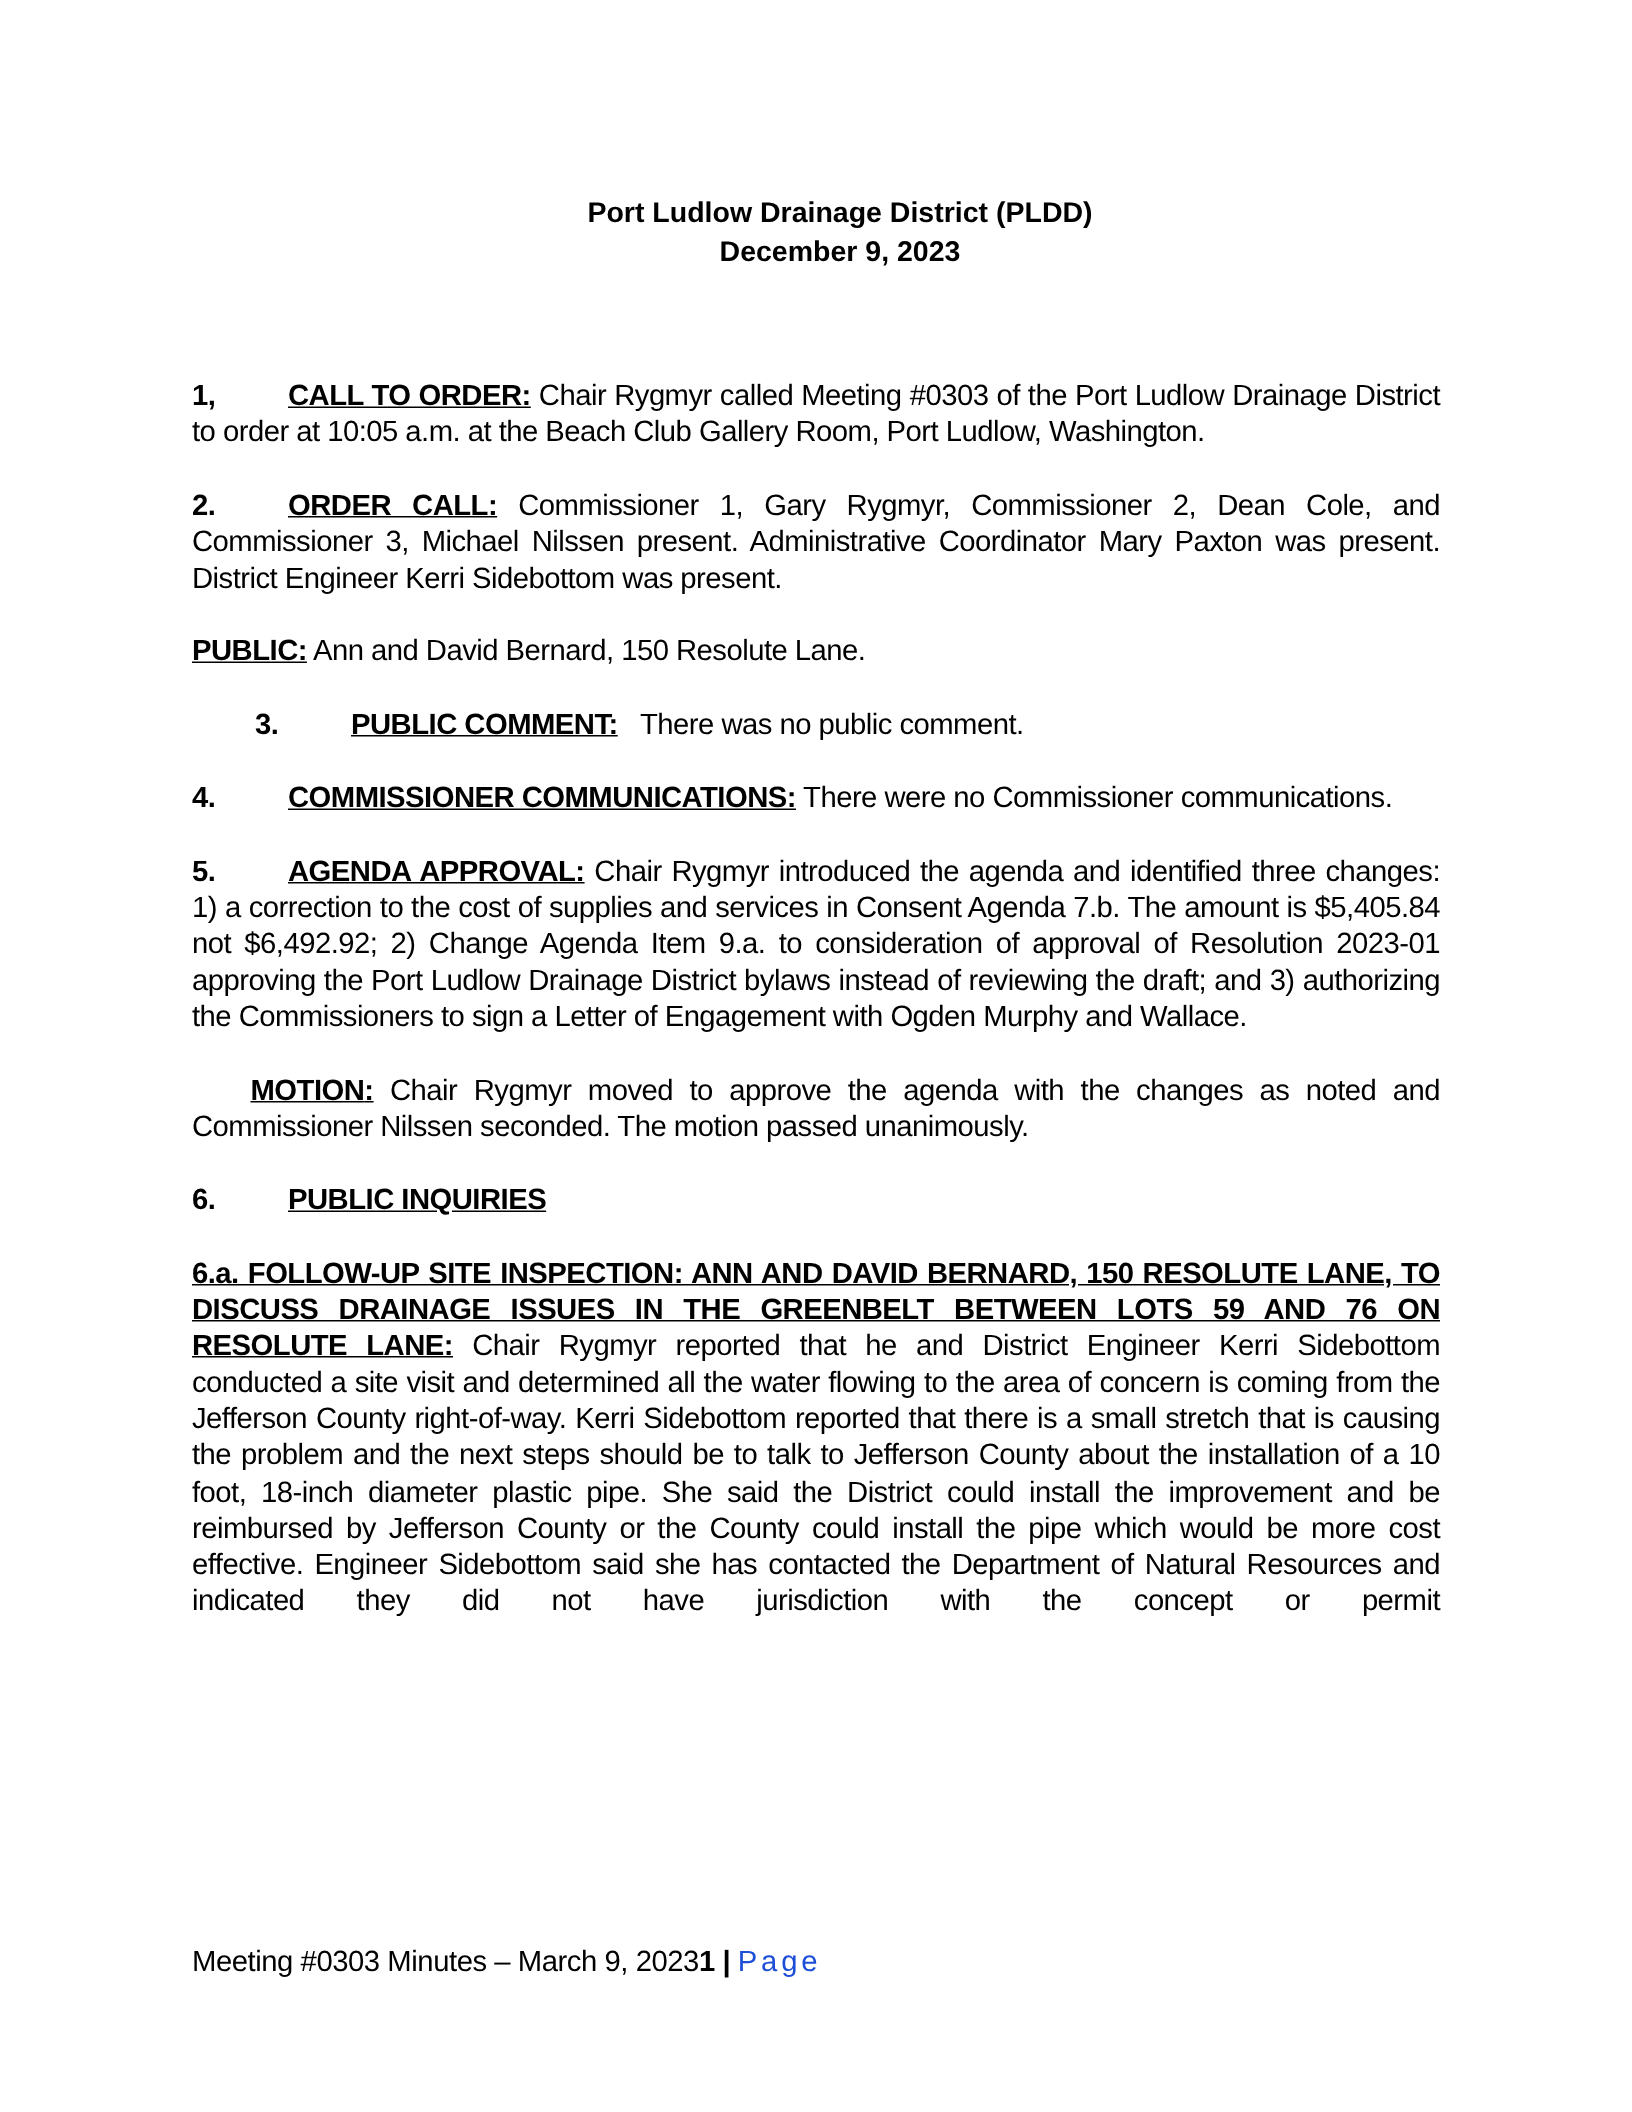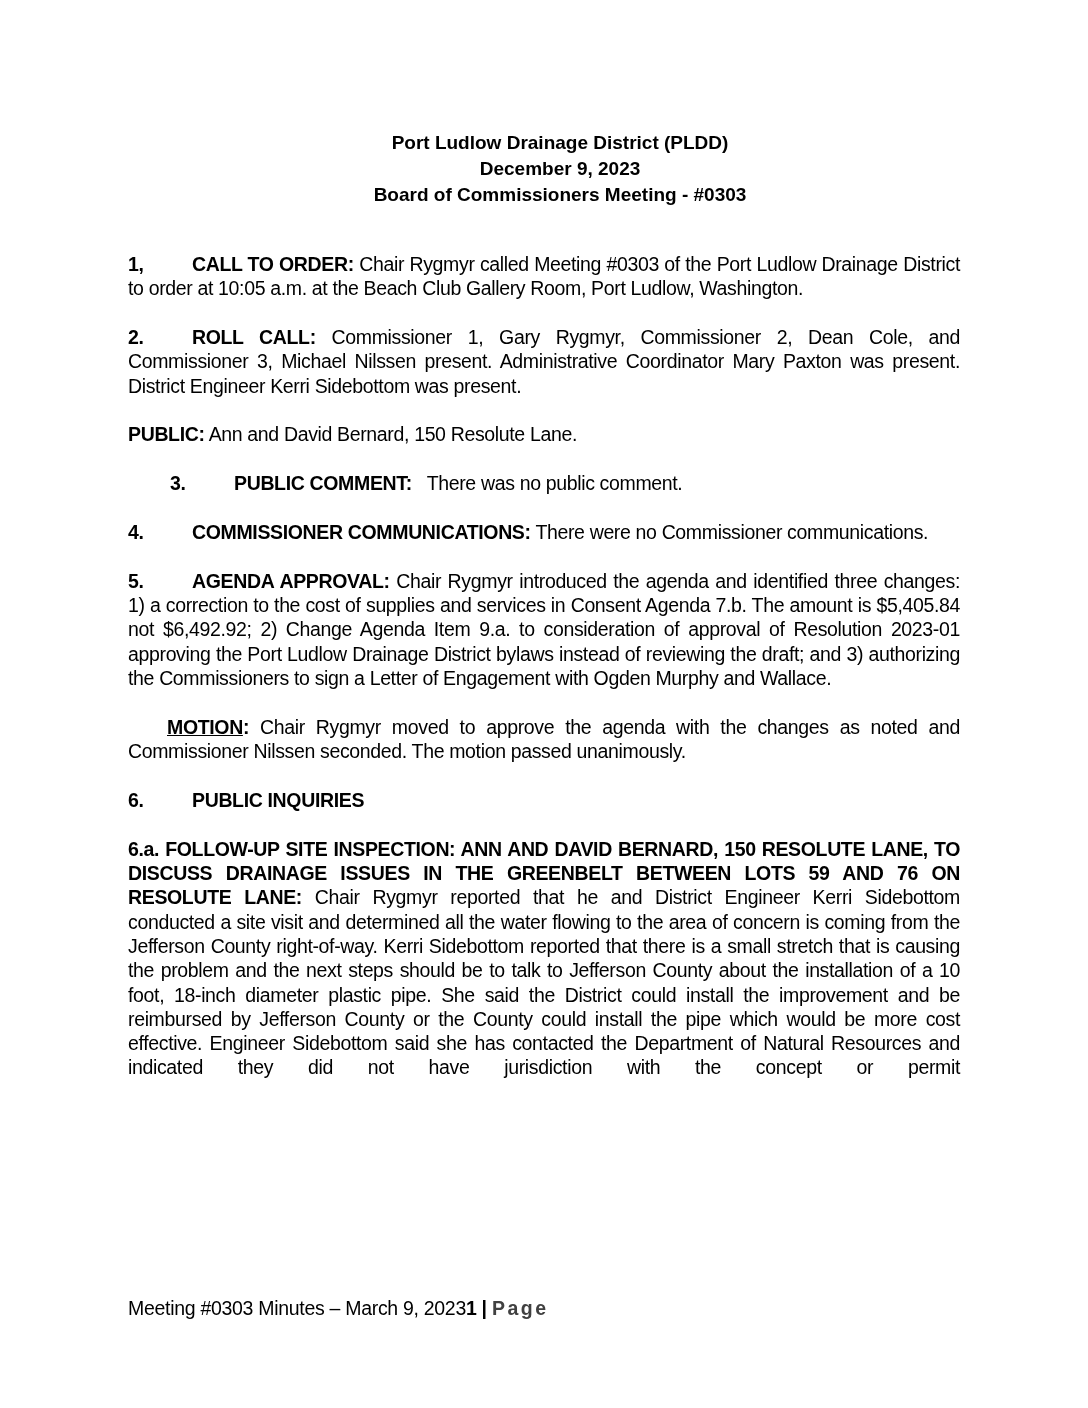--- a/index.html
+++ b/index.html
@@ -37,53 +37,52 @@
     left: 128px;
     top: 252px;
     width: 832px;
     font-size: 19.5px;
     line-height: 24.3px;
     text-align: justify;
     letter-spacing: -0.35px;
   }
   .para { margin: 0 0 24.5px 0; }
   .num { font-weight: bold; display: inline-block; width: 64px; }
-  .b { font-weight: bold; }
+  .b { font-weight: bold; text-decoration: underline; }
   .u { text-decoration: underline; margin-left: 39px; }
   .justify-last { text-align-last: justify; }
   .footer {
     position: absolute;
     left: 128px;
     top: 1296px;
     width: 736px;
     font-size: 19.5px;
     line-height: 24px;
     letter-spacing: -0.3px;
     display: flex;
     justify-content: flex-start;
   }
   .page-num { font-weight: bold; }
-  .page-word { color: #404040; font-weight: bold; letter-spacing: 2.5px; }
+  .page-word { color: #1d4ed8; font-weight: normal; letter-spacing: 2.5px; }
 </style>
 </head>
 <body>
 
 <div class="page">
 
   <div class="header">
     <div>Port Ludlow Drainage District (PLDD)</div>
     <div>December 9, 2023</div>
-    <div>Board of Commissioners Meeting - #0303</div>
   </div>
 
   <div class="body">
 
     <p class="para"><span class="num">1,</span><span class="b">CALL TO ORDER:</span><span> Chair Rygmyr called Meeting #0303 of the Port Ludlow Drainage District to order at 10:05 a.m. at the Beach Club Gallery Room, Port Ludlow, Washington.</span></p>
 
-    <p class="para"><span class="num">2.</span><span class="b">ROLL CALL:</span><span> Commissioner 1, Gary Rygmyr, Commissioner 2, Dean Cole, and Commissioner 3, Michael Nilssen present. Administrative Coordinator Mary Paxton was present. District Engineer Kerri Sidebottom was present.</span></p>
+    <p class="para"><span class="num">2.</span><span class="b">ORDER CALL:</span><span> Commissioner 1, Gary Rygmyr, Commissioner 2, Dean Cole, and Commissioner 3, Michael Nilssen present. Administrative Coordinator Mary Paxton was present. District Engineer Kerri Sidebottom was present.</span></p>
 
     <p class="para"><span class="b">PUBLIC:</span><span> Ann and David Bernard, 150 Resolute Lane.</span></p>
 
 
     <p class="para" style="white-space: pre-wrap; margin-left: 42px;"><span class="num">3.</span><span class="b">PUBLIC COMMENT:</span><span>   There was no public comment.</span></p>
 
     <p class="para"><span class="num">4.</span><span class="b">COMMISSIONER COMMUNICATIONS:</span><span>  There were no Commissioner communications.</span></p>
 
     <p class="para"><span class="num">5.</span><span class="b">AGENDA APPROVAL:</span><span>  Chair Rygmyr introduced the agenda and identified three changes:  1) a correction to the cost of supplies and services in Consent Agenda 7.b. The amount is $5,405.84 not $6,492.92; 2) Change Agenda Item 9.a. to consideration of approval of Resolution 2023-01 approving the Port Ludlow Drainage District bylaws instead of reviewing the draft; and 3) authorizing the Commissioners to sign a Letter of Engagement with Ogden Murphy and Wallace.</span></p>
 

